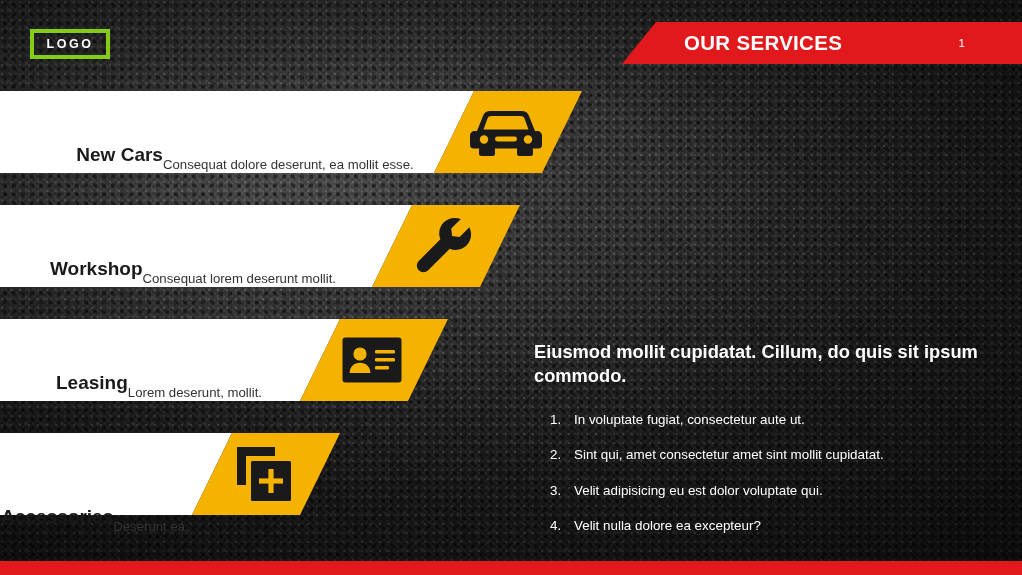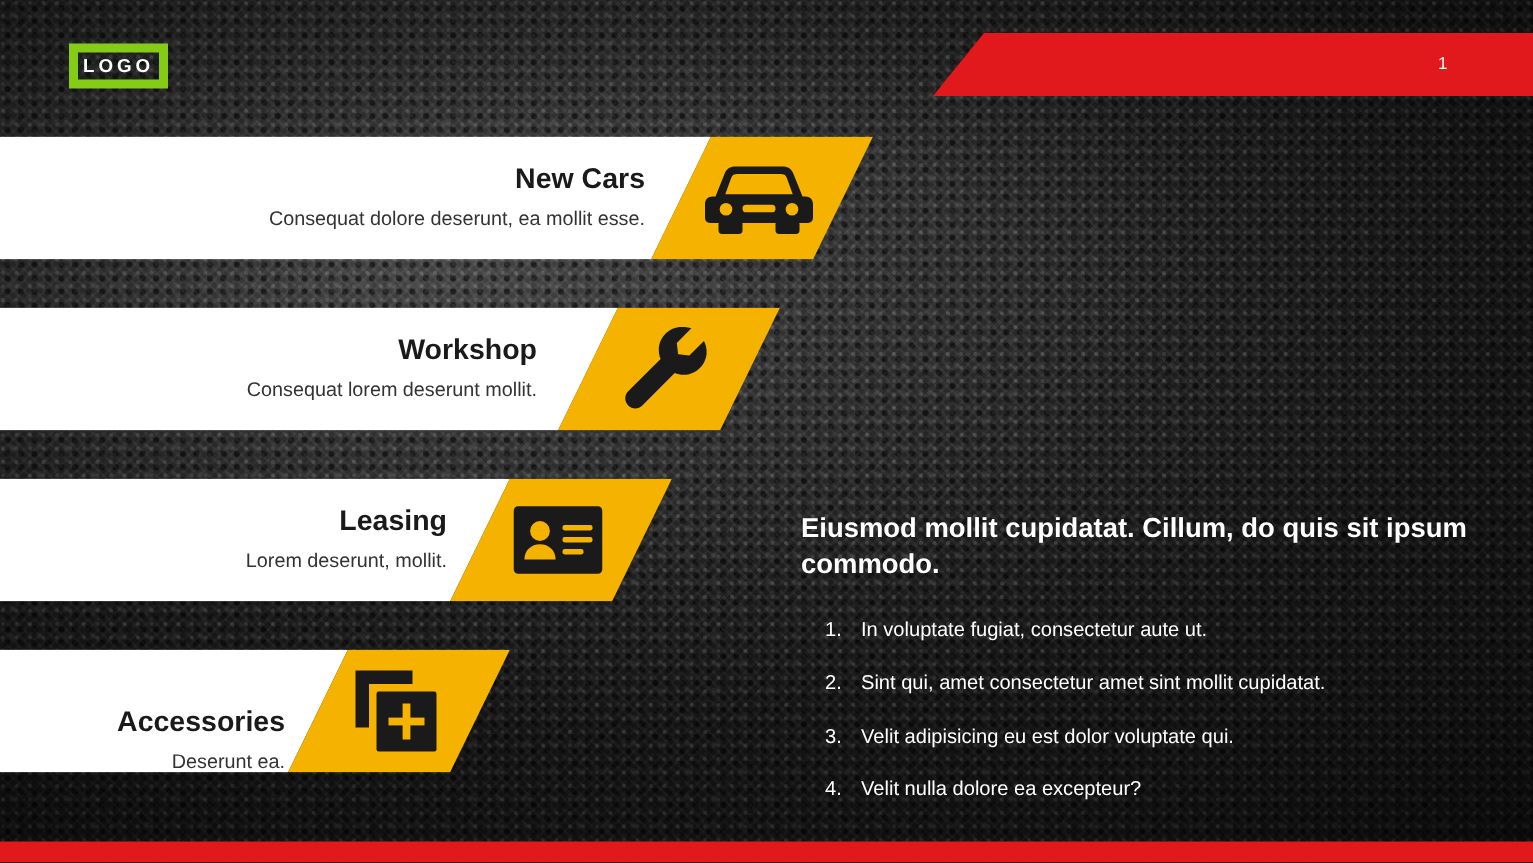--- a/index.html
+++ b/index.html
@@ -46,23 +46,23 @@
       repeating-linear-gradient(-45deg, rgba(255,255,255,0.03) 0 2px, rgba(0,0,0,0.05) 2px 5px);
   }
   .bg-vig {
     position:absolute; inset:0;
     background:
       radial-gradient(ellipse 85% 80% at 45% 40%, rgba(0,0,0,0) 30%, rgba(0,0,0,0.45) 80%, rgba(0,0,0,0.68) 100%);
   }
 
   
   #logo-box {
-    position:absolute; left:46px; top:29px;
-    width:66px; height:30px;
-    border:6px solid #84cc16;
+    position:absolute; left:30px; top:29px;
+    width:80px; height:30px;
+    border:4px solid #84cc16;
     display:flex; align-items:center; justify-content:center;
   }
   #logo-box span {
     color:#fff; font-size:12.5px; font-weight:bold;
     letter-spacing:2.6px; line-height:1;
     font-family:"Liberation Sans", sans-serif;
   }
 
   
   #header-banner {
@@ -100,21 +100,21 @@
   .svc-white {
     position:absolute; left:0; top:0; height:82px;
     background:#ffffff;
   }
   .svc-yellow {
     position:absolute; top:0; height:82px;
     background:#f5b300;
   }
   .svc-text {
     position:absolute; top:0; height:82px;
-    display:flex; flex-direction:column;
+    display:flex; flex-direction:row;
     align-items:flex-end; justify-content:center;
     padding-right:16px;
     text-align:left;
   }
   .svc-title {
     color:#1a1a1a;
     font-weight:bold;
     font-size:19px;
     line-height:1.1;
     margin-bottom:7px;
@@ -172,20 +172,21 @@
   <div class="bg-dots"></div>
   <div class="bg-dots2"></div>
   <div class="bg-weave"></div>
   <div class="bg-vig"></div>
 
   <div id="logo-box">
     <span>LOGO</span>
   </div>
 
   <div id="header-banner">
+    <div id="header-title">OUR SERVICES</div>
     <div id="header-num">1</div>
   </div>
 
   <div class="service-row" style="top:91px;">
     <div class="svc-white" style="width:474px; clip-path:polygon(0 0, 474px 0, 434px 82px, 0 82px);"></div>
     <div class="svc-yellow" style="left:434px; width:148px; clip-path:polygon(40px 0, 148px 0, 108px 82px, 0 82px);"></div>
     <div class="svc-text" style="left:60px; width:386px;">
       <div class="svc-title">New Cars</div>
       <div class="svc-desc">Consequat dolore deserunt, ea mollit esse.</div>
     </div>

